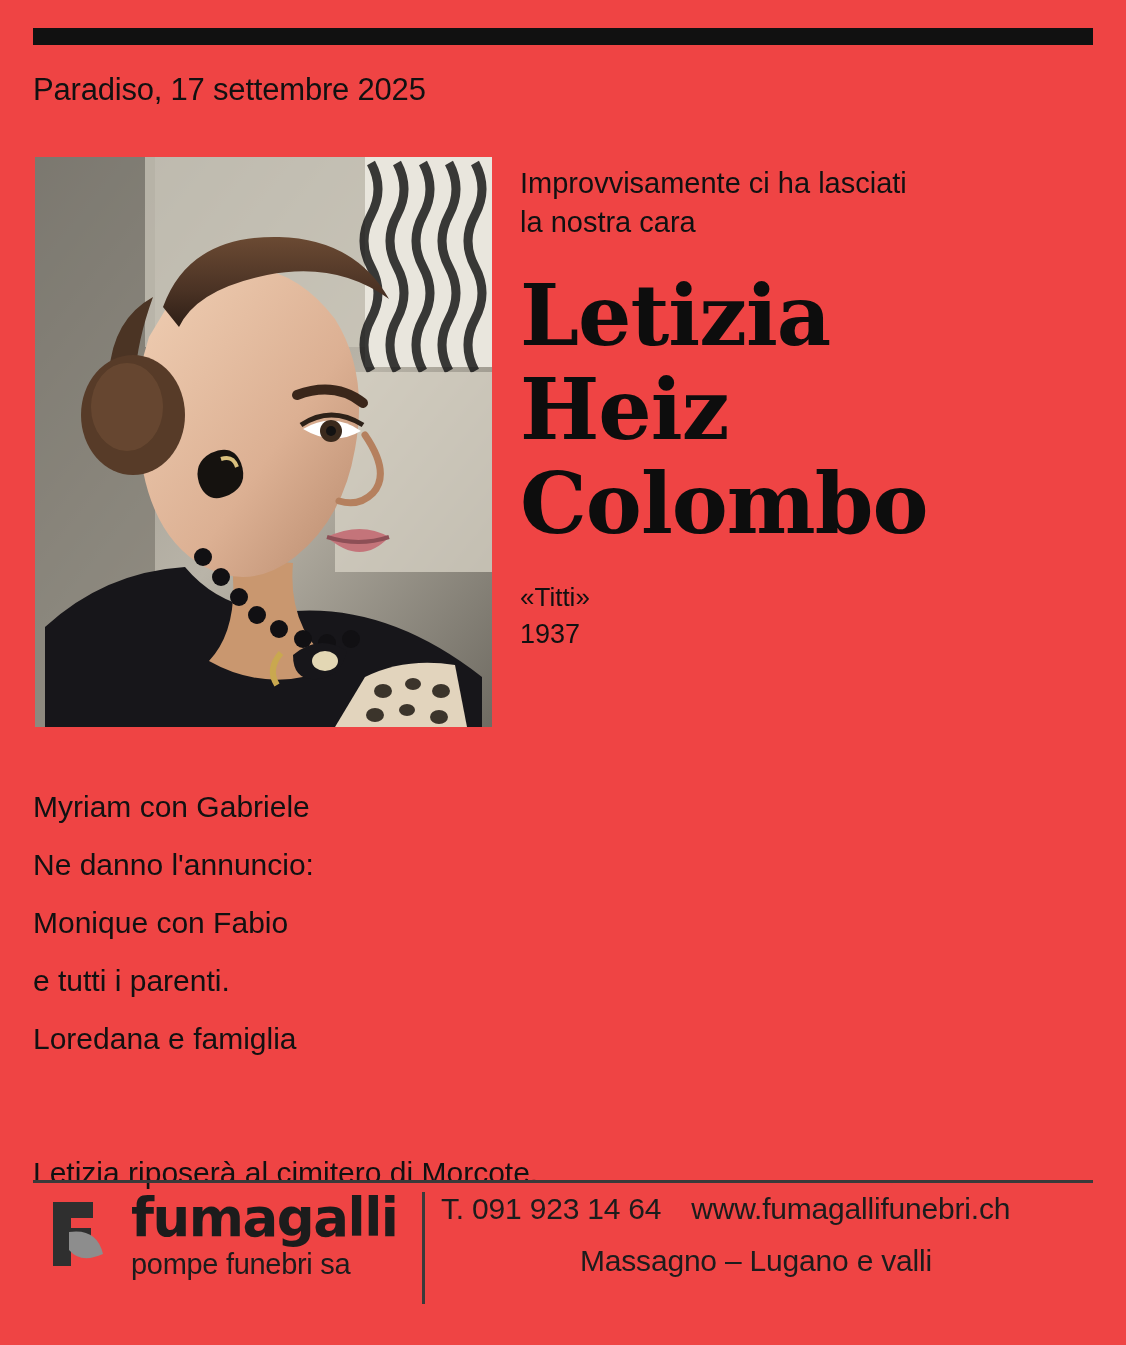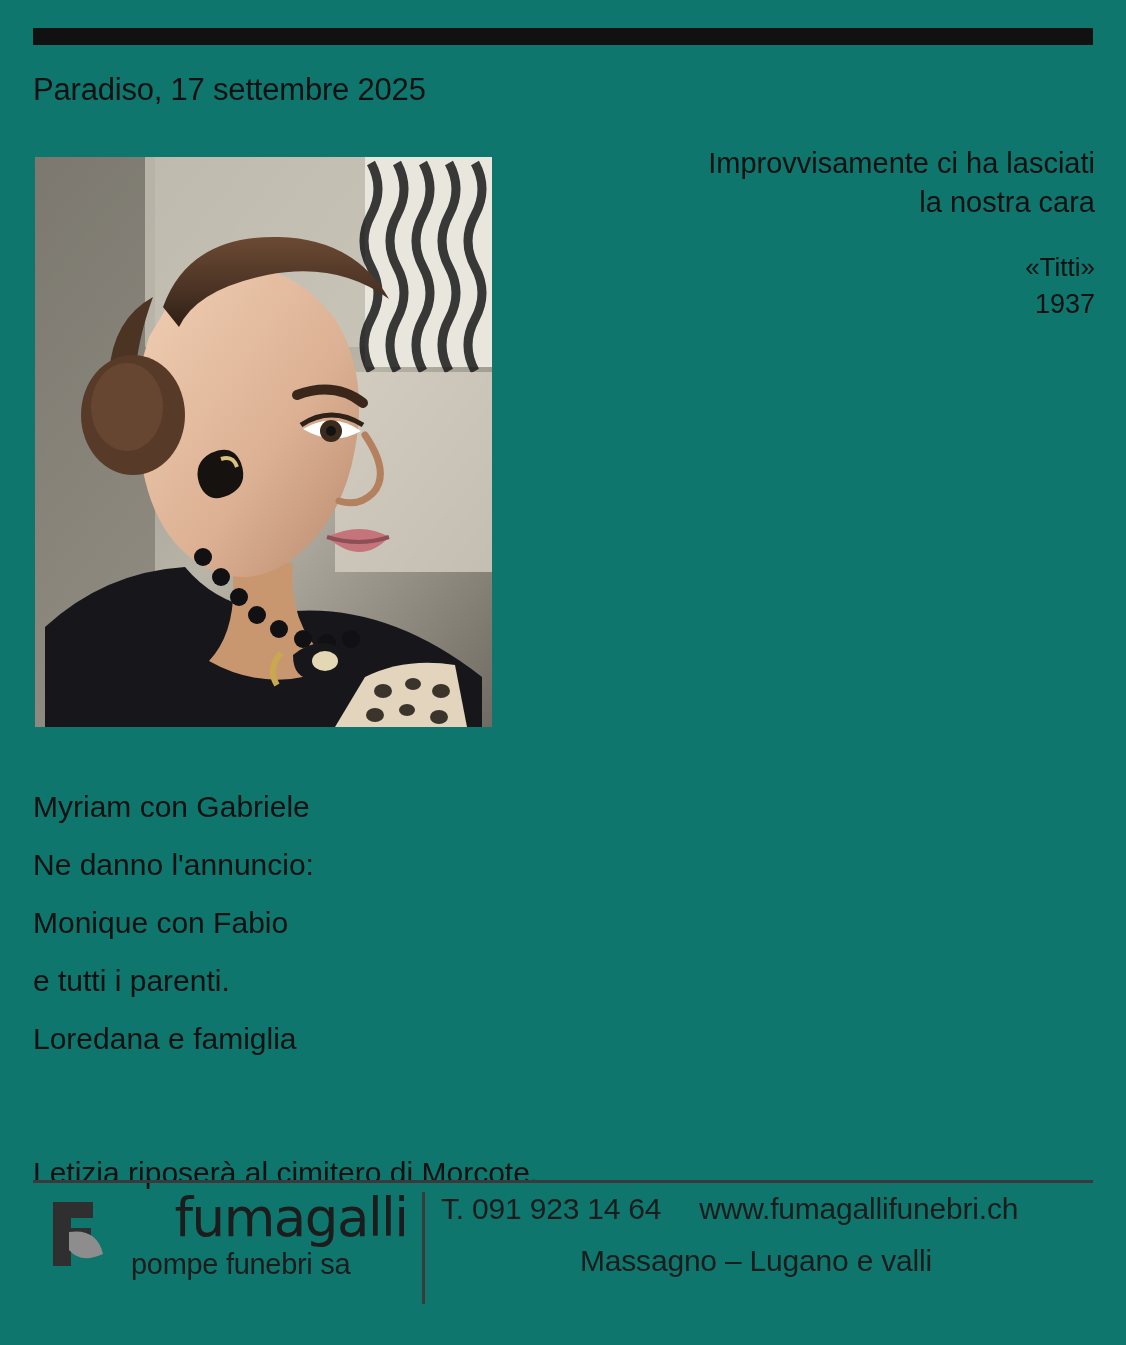--- a/index.html
+++ b/index.html
@@ -13,21 +13,21 @@
     font-family: "Liberation Sans", sans-serif;
     color: #111111;
     position: relative;
     overflow: hidden;
   }
   .page {
     position: absolute;
     left: 0; top: 0;
     width: 1126px;
     height: 1345px;
-    background: #0f766e;
+    background: #ef4444;
   }
   .top-rule {
     position: absolute;
     left: 33px;
     top: 28px;
     width: 1060px;
     height: 17px;
     background: #111111;
   }
   .place-date {
@@ -49,23 +49,23 @@
     height: 570px;
     overflow: hidden;
     background: #6d6a64;
   }
   .photo svg { display:block; width:100%; height:100%; }
 
   
   .right-col {
     position: absolute;
     left: 520px;
-    top: 144px;
+    top: 164px;
     width: 575px;
-    text-align: right;
+    text-align: left;
   }
   .intro {
     font-size: 29px;
     line-height: 1.33;
     color: #111111;
   }
   .name {
     margin-top: 28px;
     font-family: "DejaVu Serif", serif;
     font-weight: 700;
@@ -131,26 +131,25 @@
     height: 72px;
   }
   .brand {
     position: absolute;
     left: 98px;
     top: 0px;
     width: 320px;
   }
   .brand-name {
     font-family: "DejaVu Sans", sans-serif;
-    font-weight: 400;
+    font-weight: 700;
     font-size: 53px;
     letter-spacing: -1.5px;
     color: #1c1c1c;
     line-height: 1.05;
-    text-align: center;
   }
   .brand-sub {
     font-size: 29px;
     color: #1c1c1c;
     letter-spacing: -0.3px;
     margin-top: 2px;
   }
   .footer-divider {
     position: absolute;
     left: 389px;
@@ -163,21 +162,21 @@
     position: absolute;
     left: 408px;
     top: 2px;
     width: 650px;
   }
   .contact-row1 {
     font-size: 30px;
     color: #1c1c1c;
     letter-spacing: -0.2px;
     display: flex;
-    gap: 38px;
+    gap: 30px;
   }
   .contact-row2 {
     margin-top: 18px;
     font-size: 30px;
     color: #1c1c1c;
     letter-spacing: -0.2px;
     text-align: center;
     padding-right: 20px;
   }
   .phone { white-space: nowrap; }
@@ -274,20 +273,25 @@
       <ellipse cx="290" cy="504" rx="13" ry="10" fill="#e3d7b4"></ellipse>
       <path d="M246 496 q-14 16 -4 32" stroke="#c9a84f" stroke-width="6" fill="none"></path>
     </svg>
   </div>
 
   <div class="right-col">
     <div class="intro">
       <div>Improvvisamente ci ha lasciati</div>
       <div>la nostra cara</div>
     </div>
+    <div class="name">
+      <span class="nline">Letizia</span>
+      <span class="nline">Heiz</span>
+      <span class="nline">Colombo</span>
+    </div>
     <div class="nickname">«Titti»</div>
     <div class="year">1937</div>
   </div>
 
   <div class="announce">
     <span class="ln">Myriam con Gabriele</span>
     <span class="ln">Ne danno l'annuncio:</span>
     <span class="ln">Monique con Fabio</span>
     <span class="ln">e tutti i parenti.</span>
     <span class="ln">Loredana e famiglia</span>

